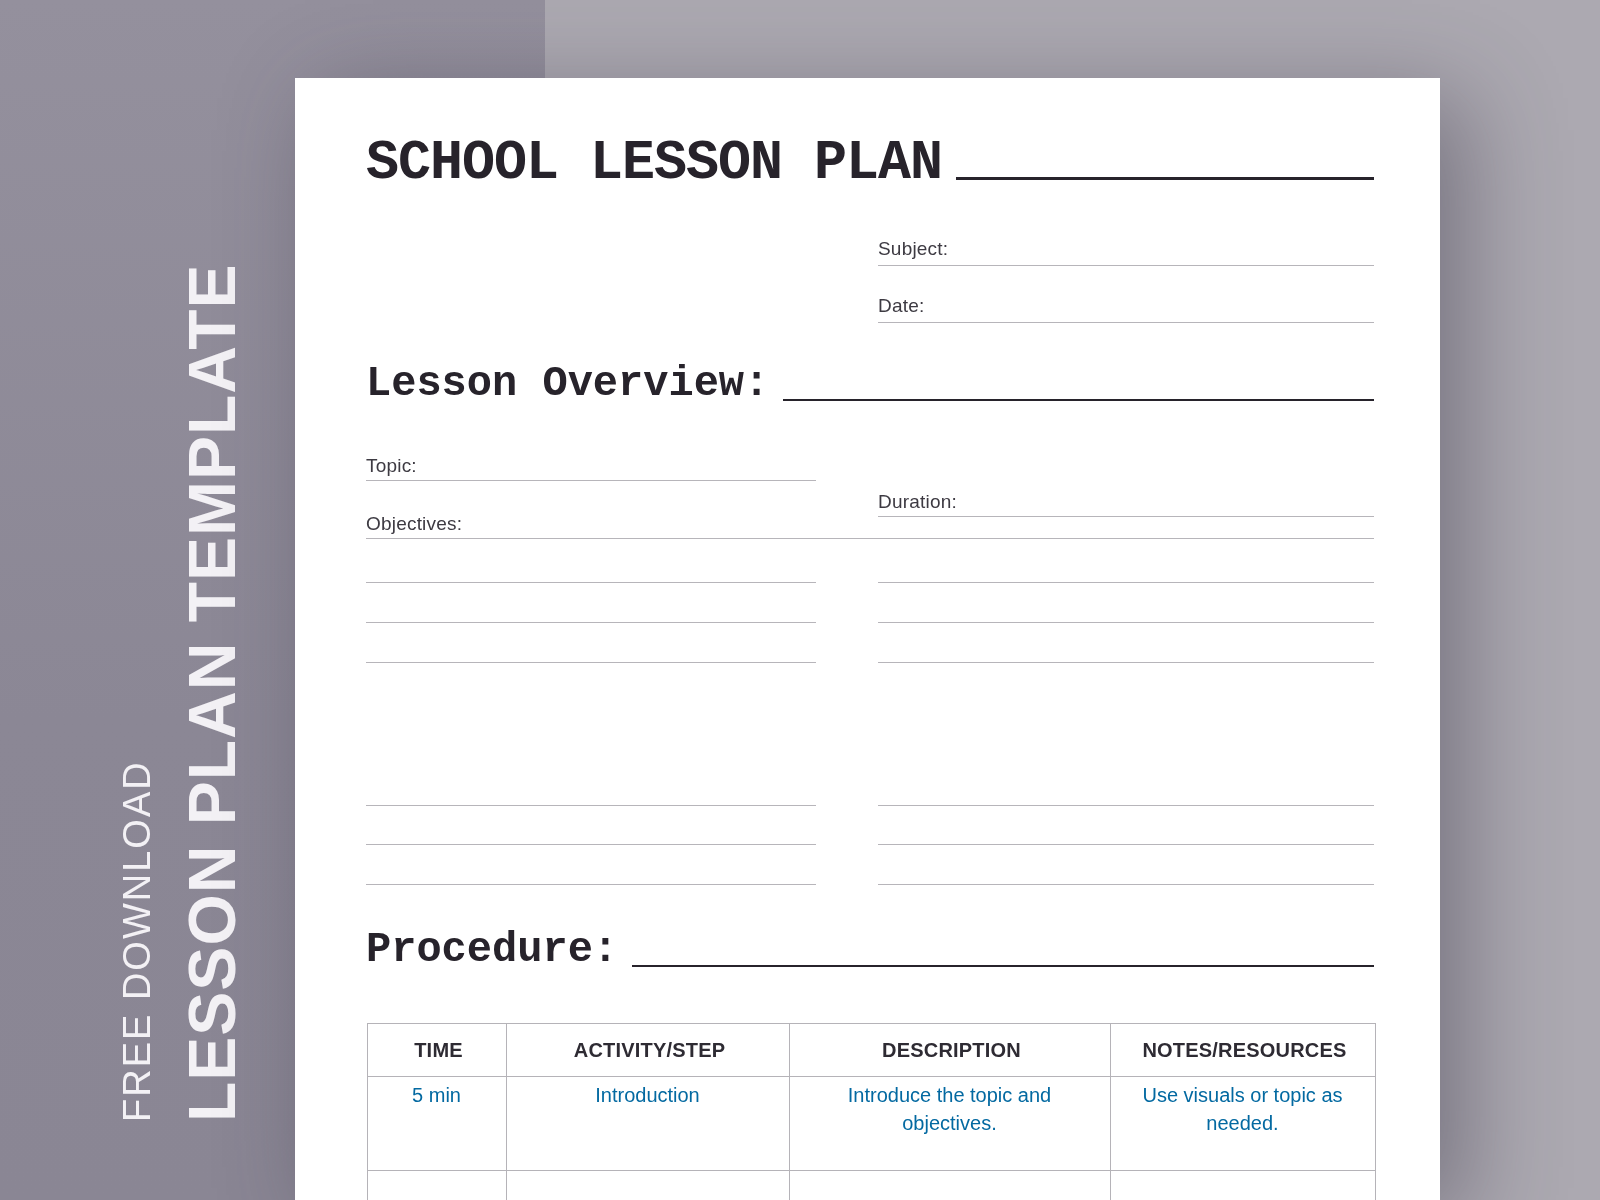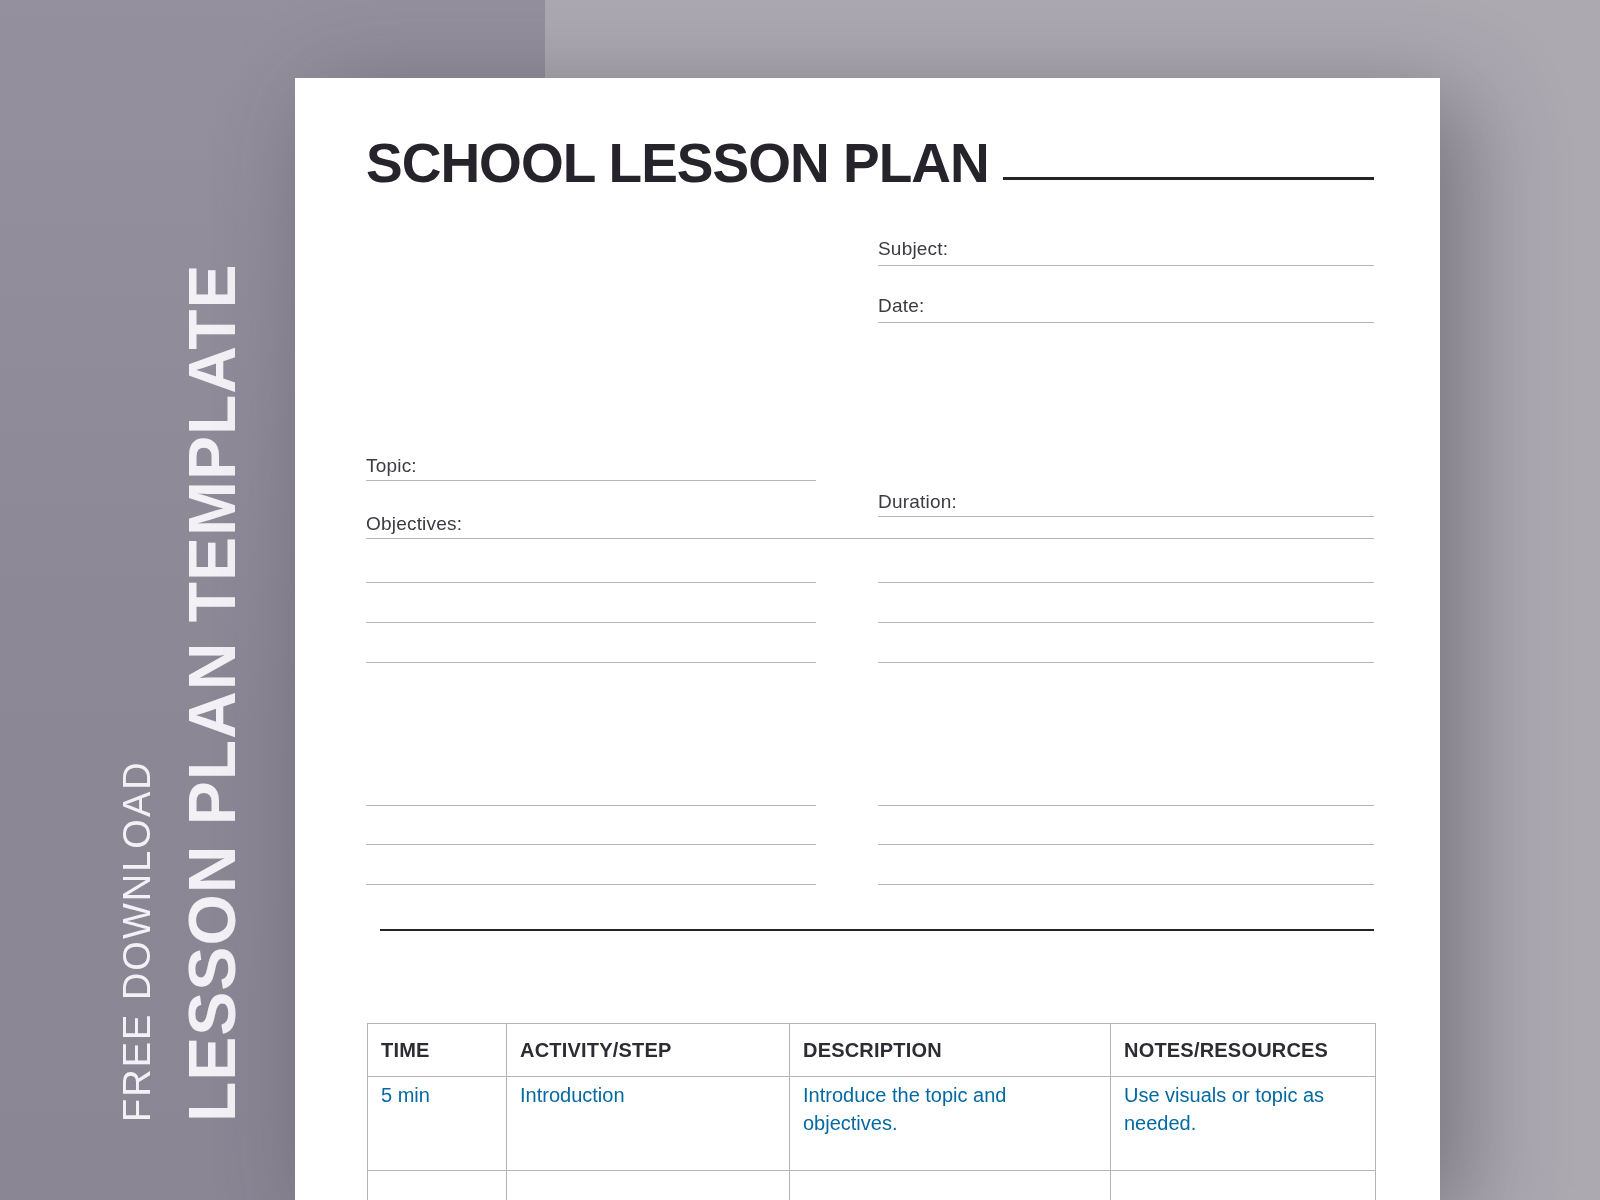--- a/index.html
+++ b/index.html
@@ -19,21 +19,21 @@
                  letter-spacing:2px; line-height:1.15; }
   .vtext.big   { left:178px; top:1122px; font-size:66px; font-weight:bold;
                  letter-spacing:1px; line-height:1.05; }
 
   
   .page { position:absolute; left:295px; top:78px; width:1145px; height:1122px;
           background:#ffffff; overflow:hidden;
           box-shadow:25px 20px 90px rgba(55,50,68,0.45); }
 
   
-  .h-serif { font-family:Liberation Sans, sans-serif; color:#27232B; }
+  .h-serif { font-family:Liberation Mono, monospace; color:#27232B; }
   .hrow { position:absolute; display:flex; align-items:flex-end; left:71px; width:1008px; }
   .hrow .rule { flex:1; border-bottom:3px solid #27232B; margin-bottom:11px; margin-left:14px; }
   .hrow .rule.thin { border-bottom-width:2.5px; margin-bottom:4px; }
   .title-row { top:58px; }
   .title-row .h-serif { font-size:55px; font-weight:bold; line-height:1; letter-spacing:-1px; }
   .sec .h-serif { font-size:42px; font-weight:600; line-height:42px; }
   .sec-overview  { top:285px; }
   .sec-materials { top:631px; }
   .sec-procedure { top:851px; }
 
@@ -42,21 +42,21 @@
   .field .lbl { position:absolute; left:0; top:0; font-size:19px; line-height:1.2;
                 color:#3D3A42; letter-spacing:0.2px; }
   .col-l { left:71px;  width:450px; }
   .col-r { left:583px; width:496px; }
   .full  { left:71px;  width:1008px; }
   .blank { position:absolute; border-bottom:1.5px solid #B7B5BA; height:0; }
 
   
   .ptable { position:absolute; left:72px; top:945px; width:1008px;
             border-collapse:collapse; table-layout:fixed; }
-  .ptable th, .ptable td { border:1.5px solid #B5B3B8; text-align:left;
+  .ptable th, .ptable td { border:1.5px solid #B5B3B8; text-align:center;
             vertical-align:top; overflow:hidden; }
   .ptable th { height:53px; padding:0 10px 0 13px; font-size:20px; font-weight:bold;
             color:#2E2B33; letter-spacing:0.2px; vertical-align:middle; }
   .ptable td { height:94px; padding:4px 14px 0 13px; font-size:20px;
             line-height:28px; color:#0369a1; }
   .ptable tr.empty td { height:90px; }
 </style>
 </head>
 <body>
 
@@ -74,20 +74,24 @@
   </div>
 
   <div class="field col-r" style="top:160px; height:28px;">
     <span class="lbl">Subject:</span>
   </div>
 
   <div class="field col-r" style="top:217px; height:28px;">
     <span class="lbl">Date:</span>
   </div>
 
+  <div class="hrow sec sec-overview">
+    <span class="h-serif">Lesson Overview:</span>
+    <span class="rule thin"></span>
+  </div>
 
   <div class="field col-l" style="top:377px; height:26px;">
     <span class="lbl">Topic:</span>
   </div>
   <div class="field col-r" style="top:377px; height:26px;margin-top:36px;">
     <span class="lbl">Duration:</span>
   </div>
 
   <div class="field full" style="top:435px; height:26px;">
     <span class="lbl">Objectives:</span>
@@ -102,20 +106,21 @@
 
 
   <div class="blank col-l" style="top:727px;"></div>
   <div class="blank col-r" style="top:727px;"></div>
   <div class="blank col-l" style="top:766px;"></div>
   <div class="blank col-r" style="top:766px;"></div>
   <div class="blank col-l" style="top:806px;"></div>
   <div class="blank col-r" style="top:806px;"></div>
 
   <div class="hrow sec sec-procedure">
+    <span class="h-serif">Procedure:</span>
     <span class="rule thin"></span>
   </div>
 
   <table class="ptable">
     <colgroup>
       <col style="width:139px">
         <col style="width:283px">
         <col style="width:321px">
         <col style="width:265px">
     </colgroup>

